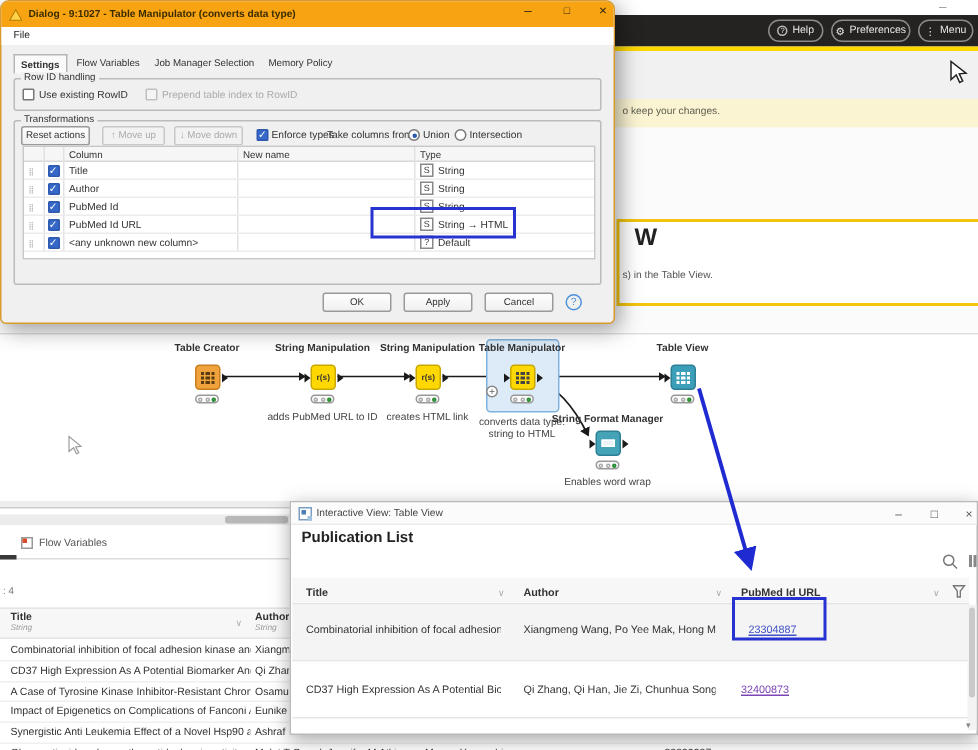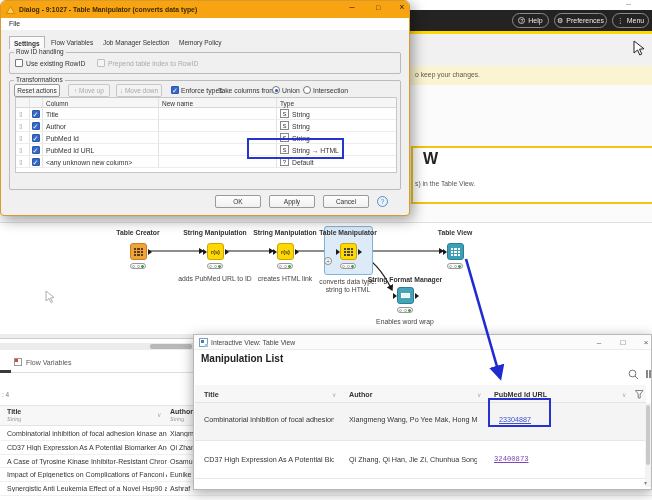--- a/index.html
+++ b/index.html
@@ -75,21 +75,21 @@
 
   
   .iv-window { left:193px; top:334px; width:459px; height:156px; background:#ffffff; border:1px solid #b9b9b9;
                box-shadow:0 3px 12px rgba(0,0,0,.35); z-index:30; }
   .iv-titlebar { position:absolute; left:0; top:0; width:100%; height:15px; background:#fbfbfb; border-bottom:1px solid #ececec; }
   .iv-ctrl { position:absolute; top:3px; font-size:8px; color:#555; width:12px; text-align:center; }
   .iv-hdr-row { position:absolute; left:1px; top:50px; width:451px; height:18px; background:#f7f7f7; border-bottom:1px solid #e3e3e3; }
   .iv-cell { position:absolute; font-size:7.2px; color:#333; white-space:nowrap; overflow:hidden; }
   .link { text-decoration:underline; font-size:7.2px; white-space:nowrap; }
   .link.blue { color:#4052c8; }
-  .link.purple { color:#7d45b5;font-family:Liberation Mono, monospace; }
+  .link.purple { color:#7d45b5; }
 
   svg { display:block; }
 </style>
 </head>
 <body>
 
 <div id="screen">
 
   <div class="abs top-strip">
     <span class="abs" style="left:626px; top:-1px; font-size:9px; color:#999;">–</span>
@@ -305,21 +305,21 @@
       <span class="abs" style="left:5px; top:3px; width:9px; height:9px; border:1px solid #7a9ec0; background:#fff;">
         <span class="abs" style="left:1px; top:1px; width:3px; height:3px; background:#4a7fb5;"></span>
         <span class="abs" style="left:4.5px; top:4.5px; width:3px; height:3px; background:#9ec2e0;"></span>
       </span>
       <span class="abs" style="left:17px; top:3.5px; font-size:6.8px; color:#444; white-space:nowrap;">Interactive View: Table View</span>
       <span class="iv-ctrl" style="left:399px;">–</span>
       <span class="iv-ctrl" style="left:423px;">□</span>
       <span class="iv-ctrl" style="left:446px;">×</span>
     </div>
 
-    <div class="abs" style="left:7px; top:18px; font-size:10px; font-weight:bold; color:#222; white-space:nowrap;">Manipulation List</div>
+    <div class="abs" style="left:7px; top:18px; font-size:10px; font-weight:bold; color:#222; white-space:nowrap;">Publication List</div>
 
     <svg class="abs" style="left:434px; top:34px;" width="11" height="11">
       <circle cx="4.5" cy="4.5" r="3.4" fill="none" stroke="#777" stroke-width="1"></circle>
       <line x1="7" y1="7" x2="10" y2="10" stroke="#777" stroke-width="1"></line>
     </svg>
     <span class="abs" style="left:452px; top:34px; width:8px; height:10px; overflow:hidden;">
       <span class="abs" style="left:0; top:1px; width:1.5px; height:8px; background:#888;"></span>
       <span class="abs" style="left:3px; top:1px; width:1.5px; height:8px; background:#888;"></span>
 
     </span>

